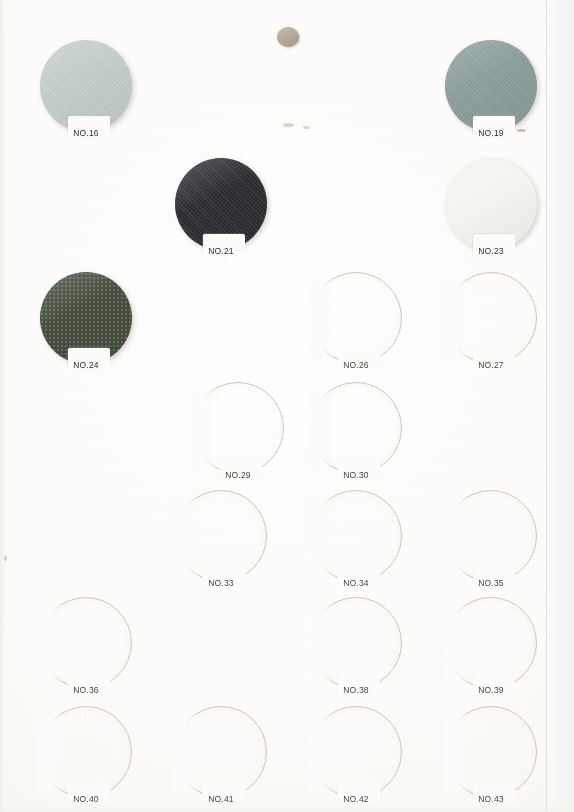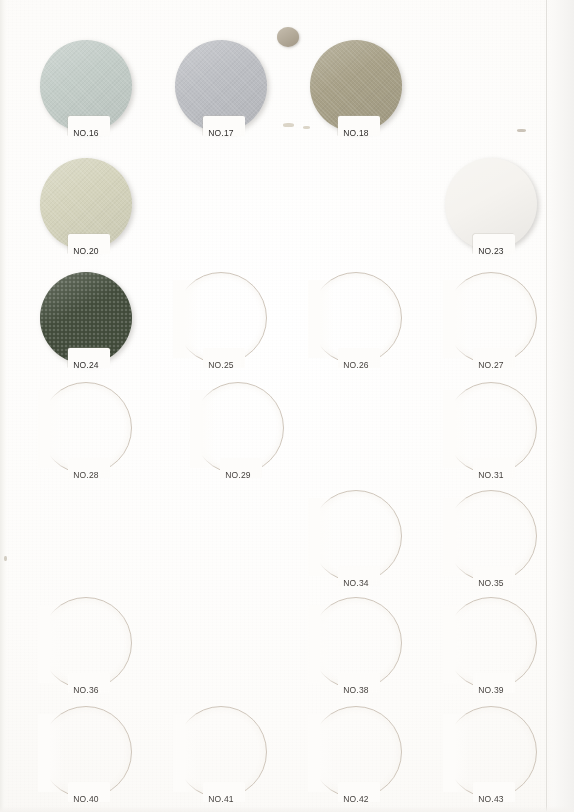--- a/index.html
+++ b/index.html
@@ -230,48 +230,38 @@
       <div class="cell" style="left: 40px; top: 40px;">
         <div class="disc-wrap">
           <div class="disc-shadow"></div>
           <div class="disc textured" style="background: rgb(195, 205, 200);">
             <div class="disc-sheen"></div>
           </div>
           <div class="tab"></div>
           <div class="caption">NO.16</div>
         </div>
       </div>
-      <div class="cell" style="left: 175px; top: 40px;">
-        <div class="disc-wrap">
-          <div class="disc-shadow"></div>
-          <div class="disc textured" style="background: rgb(189, 191, 196);">
-            <div class="disc-sheen"></div>
-          </div>
-          <div class="tab"></div>
-          <div class="caption">NO.17</div>
-        </div>
-      </div>
-      <div class="cell" style="left: 310px; top: 40px;">
-        <div class="disc-wrap">
-          <div class="disc-shadow"></div>
-          <div class="disc textured" style="background: rgb(168, 161, 136);">
-            <div class="disc-sheen"></div>
-          </div>
-          <div class="tab"></div>
-          <div class="caption">NO.18</div>
-        </div>
-      </div>
-      <div class="cell" style="left: 40px; top: 158px;">
-        <div class="disc-wrap">
-          <div class="disc-shadow"></div>
-          <div class="disc textured" style="background: rgb(213, 212, 189);">
-            <div class="disc-sheen"></div>
-          </div>
-          <div class="tab"></div>
-          <div class="caption">NO.20</div>
+      <div class="cell" style="left: 445px; top: 40px;">
+        <div class="disc-wrap">
+          <div class="disc-shadow"></div>
+          <div class="disc textured" style="background: rgb(139, 157, 155);">
+            <div class="disc-sheen"></div>
+          </div>
+          <div class="tab"></div>
+          <div class="caption">NO.19</div>
+        </div>
+      </div>
+      <div class="cell" style="left: 175px; top: 158px;">
+        <div class="disc-wrap">
+          <div class="disc-shadow"></div>
+          <div class="disc textured" style="background: rgb(43, 45, 48);">
+            <div class="disc-sheen"></div>
+          </div>
+          <div class="tab"></div>
+          <div class="caption">NO.21</div>
         </div>
       </div>
       <div class="cell" style="left: 445px; top: 158px;">
         <div class="disc-wrap">
           <div class="disc-shadow"></div>
           <div class="disc" style="background: rgb(245, 243, 239);">
             <div class="disc-sheen"></div>
           </div>
           <div class="tab"></div>
           <div class="caption">NO.23</div>
@@ -280,66 +270,58 @@
       <div class="cell" style="left: 40px; top: 272px;">
         <div class="disc-wrap">
           <div class="disc-shadow"></div>
           <div class="disc dotted" style="background: rgb(70, 80, 63);">
             <div class="disc-sheen"></div>
           </div>
           <div class="tab"></div>
           <div class="caption">NO.24</div>
         </div>
       </div>
-      <div class="cell" style="left: 175px; top: 272px;">
-        <div class="disc-wrap">
-          <div class="disc empty"></div>
-          <div class="ring-fade"></div>
-          <div class="tab plain"></div>
-          <div class="caption faded">NO.25</div>
-        </div>
-      </div>
       <div class="cell" style="left: 310px; top: 272px;">
         <div class="disc-wrap">
           <div class="disc empty"></div>
           <div class="ring-fade"></div>
           <div class="tab plain"></div>
           <div class="caption faded">NO.26</div>
         </div>
       </div>
       <div class="cell" style="left: 445px; top: 272px;">
         <div class="disc-wrap">
           <div class="disc empty"></div>
           <div class="ring-fade"></div>
           <div class="tab plain"></div>
           <div class="caption faded">NO.27</div>
         </div>
       </div>
-      <div class="cell" style="left: 40px; top: 382px;">
-        <div class="disc-wrap">
-          <div class="disc empty"></div>
-          <div class="ring-fade"></div>
-          <div class="tab plain"></div>
-          <div class="caption faded">NO.28</div>
-        </div>
-      </div>
       <div class="cell" style="left: 192px; top: 382px;">
         <div class="disc-wrap">
           <div class="disc empty"></div>
           <div class="ring-fade"></div>
           <div class="tab plain"></div>
           <div class="caption faded">NO.29</div>
         </div>
       </div>
-      <div class="cell" style="left: 445px; top: 382px;">
-        <div class="disc-wrap">
-          <div class="disc empty"></div>
-          <div class="ring-fade"></div>
-          <div class="tab plain"></div>
-          <div class="caption faded">NO.31</div>
+      <div class="cell" style="left: 310px; top: 382px;">
+        <div class="disc-wrap">
+          <div class="disc empty"></div>
+          <div class="ring-fade"></div>
+          <div class="tab plain"></div>
+          <div class="caption faded">NO.30</div>
+        </div>
+      </div>
+      <div class="cell" style="left: 175px; top: 490px;">
+        <div class="disc-wrap">
+          <div class="disc empty"></div>
+          <div class="ring-fade"></div>
+          <div class="tab plain"></div>
+          <div class="caption faded">NO.33</div>
         </div>
       </div>
       <div class="cell" style="left: 310px; top: 490px;">
         <div class="disc-wrap">
           <div class="disc empty"></div>
           <div class="ring-fade"></div>
           <div class="tab plain"></div>
           <div class="caption faded">NO.34</div>
         </div>
       </div>

